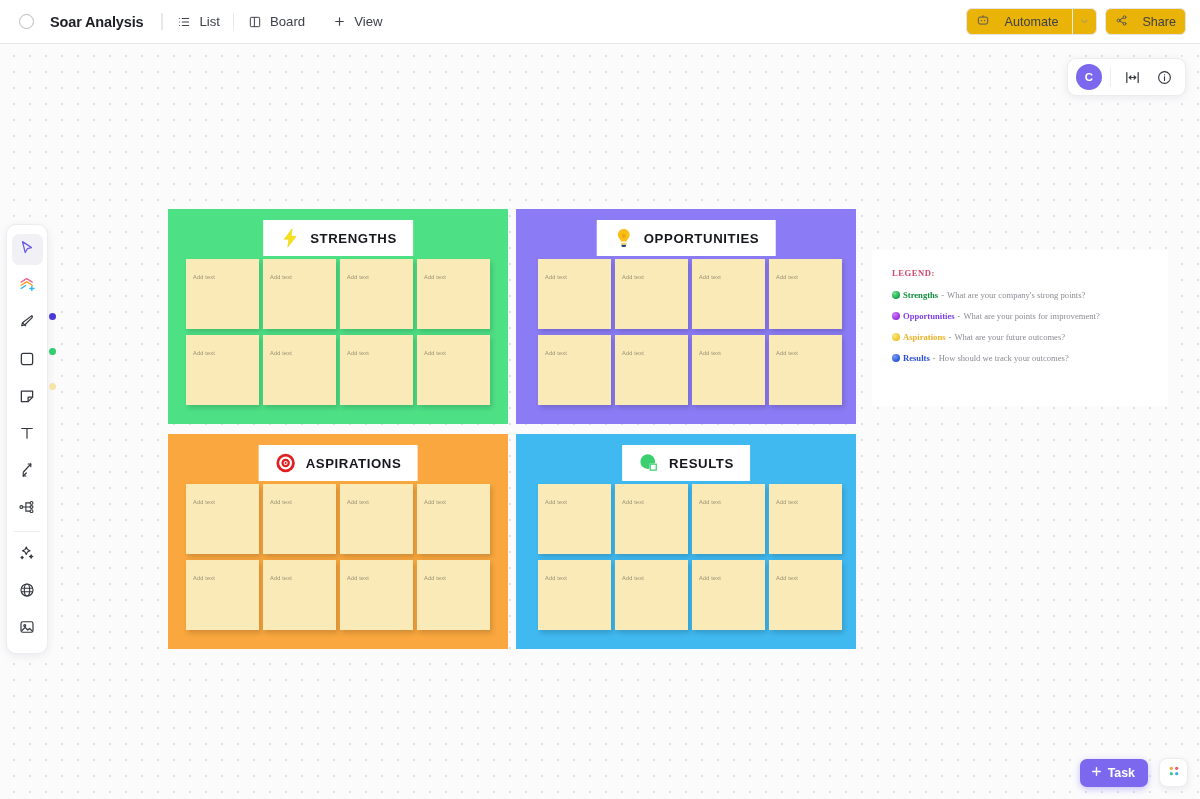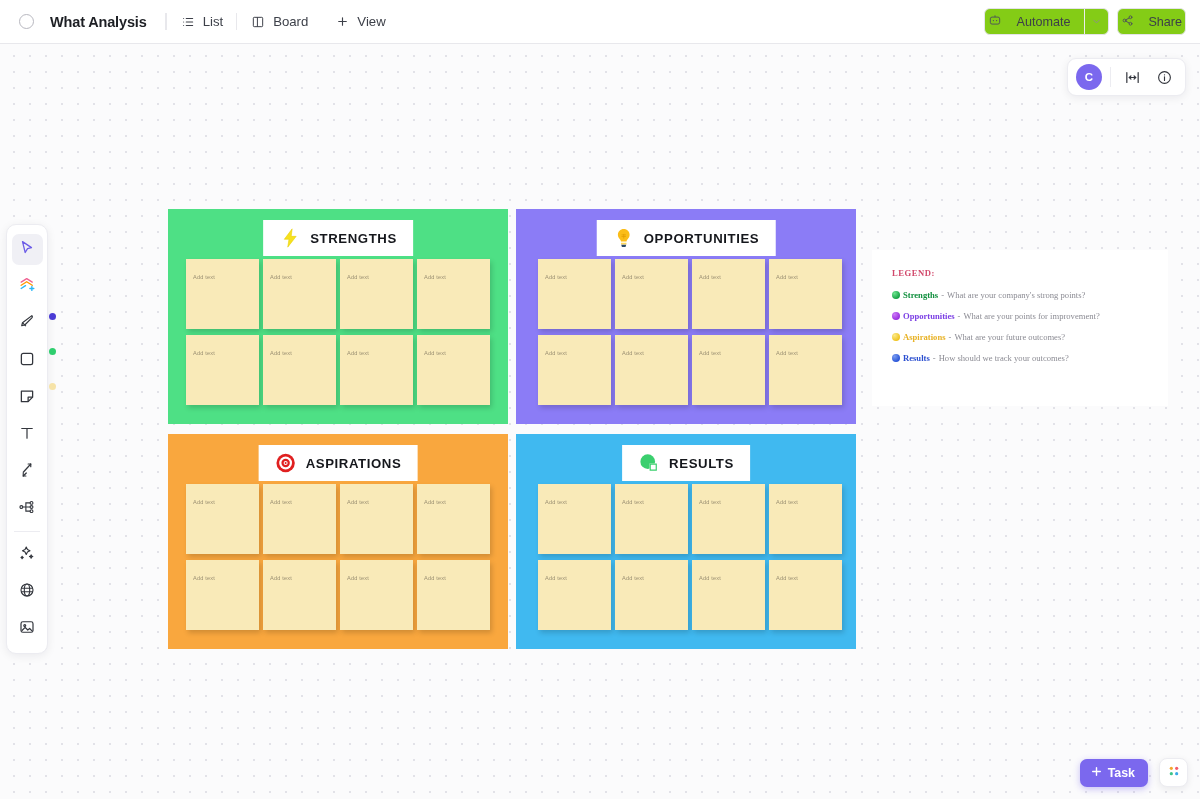--- a/index.html
+++ b/index.html
@@ -44,23 +44,23 @@
     content: ""; position: absolute; left: 8px; right: 8px; bottom: 0;
     height: 2.5px; background: #7b68ee; border-radius: 2px 2px 0 0;
   }
   .tab-sep { width: 1px; height: 17px; background: #e8e8ec; }
 
   .topbar-right {
     margin-left: auto; display: flex; align-items: center; gap: 8px; padding-right: 14px;
   }
   .btn-pill {
     display: flex; align-items: center; gap: 14px;
-    height: 27px; padding: 0 3px;
+    height: 27px; padding: 0 9px;
     border: 1px solid #e4e4e9; border-radius: 6px;
-    background: #84cc16; font-size: 12.6px; color: #3d4049; cursor: pointer;
+    background: #eab308; font-size: 12.6px; color: #3d4049; cursor: pointer;
   }
   .btn-pill.split { padding-right: 0; }
   .btn-caret {
     width: 24px; height: 25px; display: flex; align-items: center; justify-content: center;
     border-left: 1px solid #ececed;
   }
 
   
   .canvas {
     position: absolute; top: 44px; left: 0;
@@ -183,21 +183,21 @@
     box-shadow: 0 2px 7px rgba(20,20,40,.08);
     display: flex; align-items: center; justify-content: center;
     cursor: pointer; z-index: 30;
   }
 </style>
 </head>
 <body>
 
 <div class="topbar">
   <div class="tb-circle"></div>
-  <div class="tb-title">What Analysis</div>
+  <div class="tb-title">Soar Analysis</div>
 
   <div class="tabs">
 
 
     <div class="tab-sep"></div>
 
 
     <div class="tab-sep"></div>
 
     <div class="tab">

